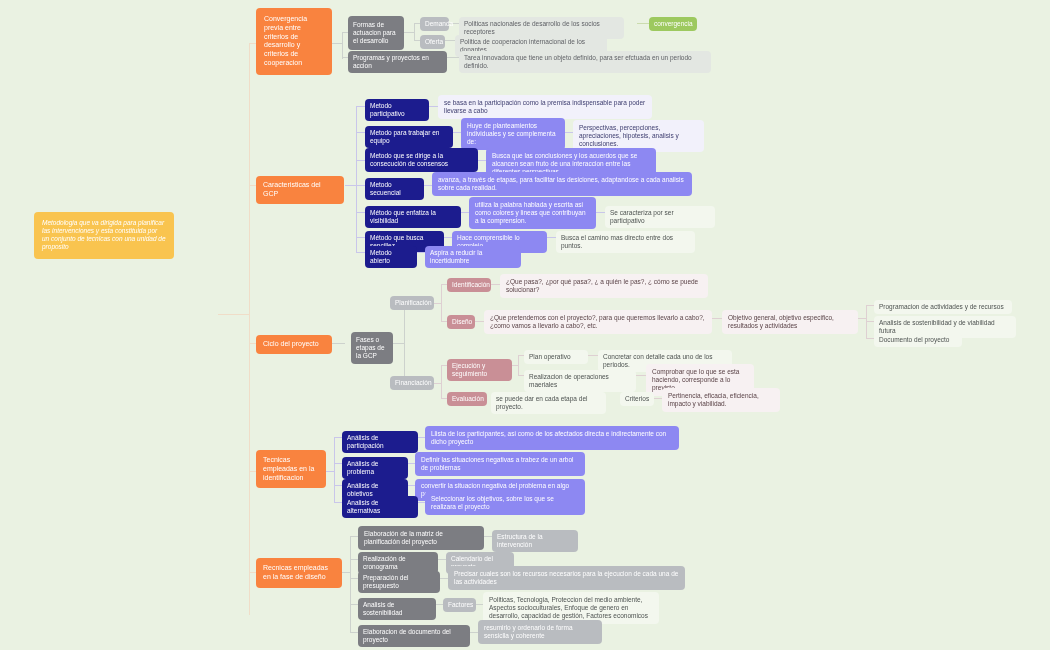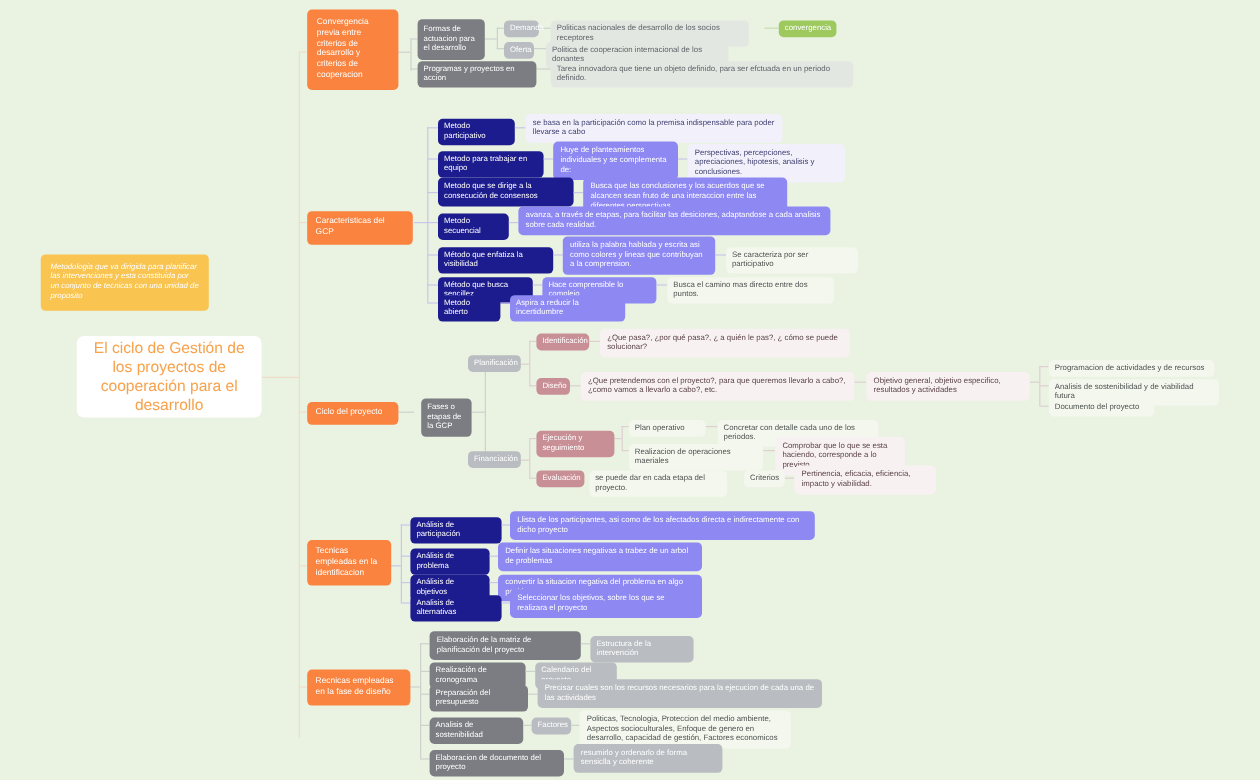--- a/index.html
+++ b/index.html
@@ -111,23 +111,20 @@
   <div class="hline c-rose" style="left:866px;top:305px;width:8px;"></div>
   <div class="hline c-rose" style="left:866px;top:321px;width:8px;"></div>
   <div class="hline c-rose" style="left:866px;top:338px;width:8px;"></div>
 
   <div class="vline c-violet" style="left:334px;top:437px;height:65px;"></div>
   <div class="hline c-violet" style="left:326px;top:471px;width:8px;"></div>
 
   <div class="vline c-gray" style="left:350px;top:536px;height:96px;"></div>
   <div class="hline c-gray" style="left:342px;top:572px;width:8px;"></div>
 
-  <div class="node center padc ctr-title" style="left:64px;top:280px;width:154px;height:68px;display:flex;align-items:center;justify-content:center;border-radius:6px;">
-    <span>El ciclo de Gestión de los proyectos de cooperación para el desarrollo</span>
-  </div>
 
   <div class="node yellow pad tiny" style="left:34px;top:212px;width:140px;padding:7px 8px;">
     <span>Metodologia que va dirigida para planificar las intervenciones y esta constituida por un conjunto de tecnicas  con una unidad de proposito</span>
   </div>
 
   <div class="node orange sm" style="left:256px;top:8px;width:76px;padding:7px 8px;">
     <span>Convergencia previa entre criterios de desarrollo y criterios de cooperacion</span>
   </div>
 
   <div class="node gray-dark tiny" style="left:348px;top:16px;width:56px;padding:5px 5px;">

